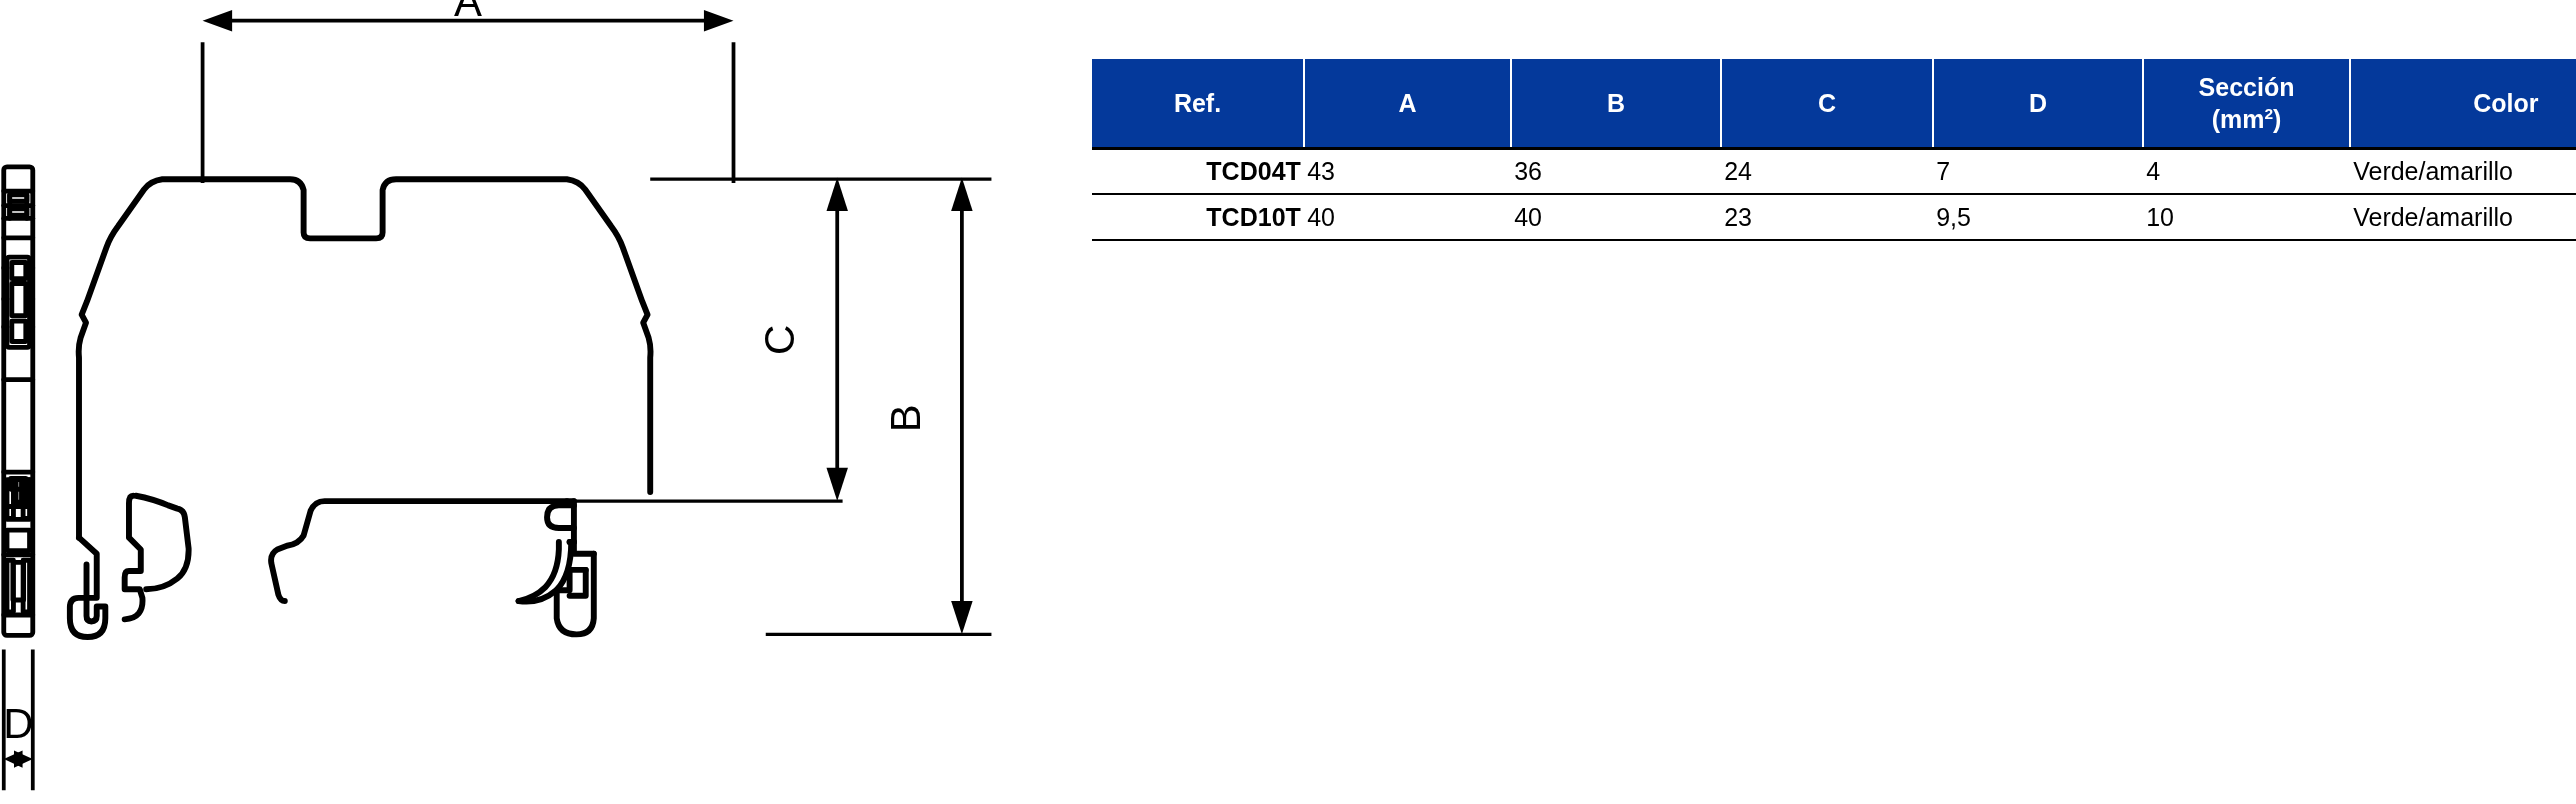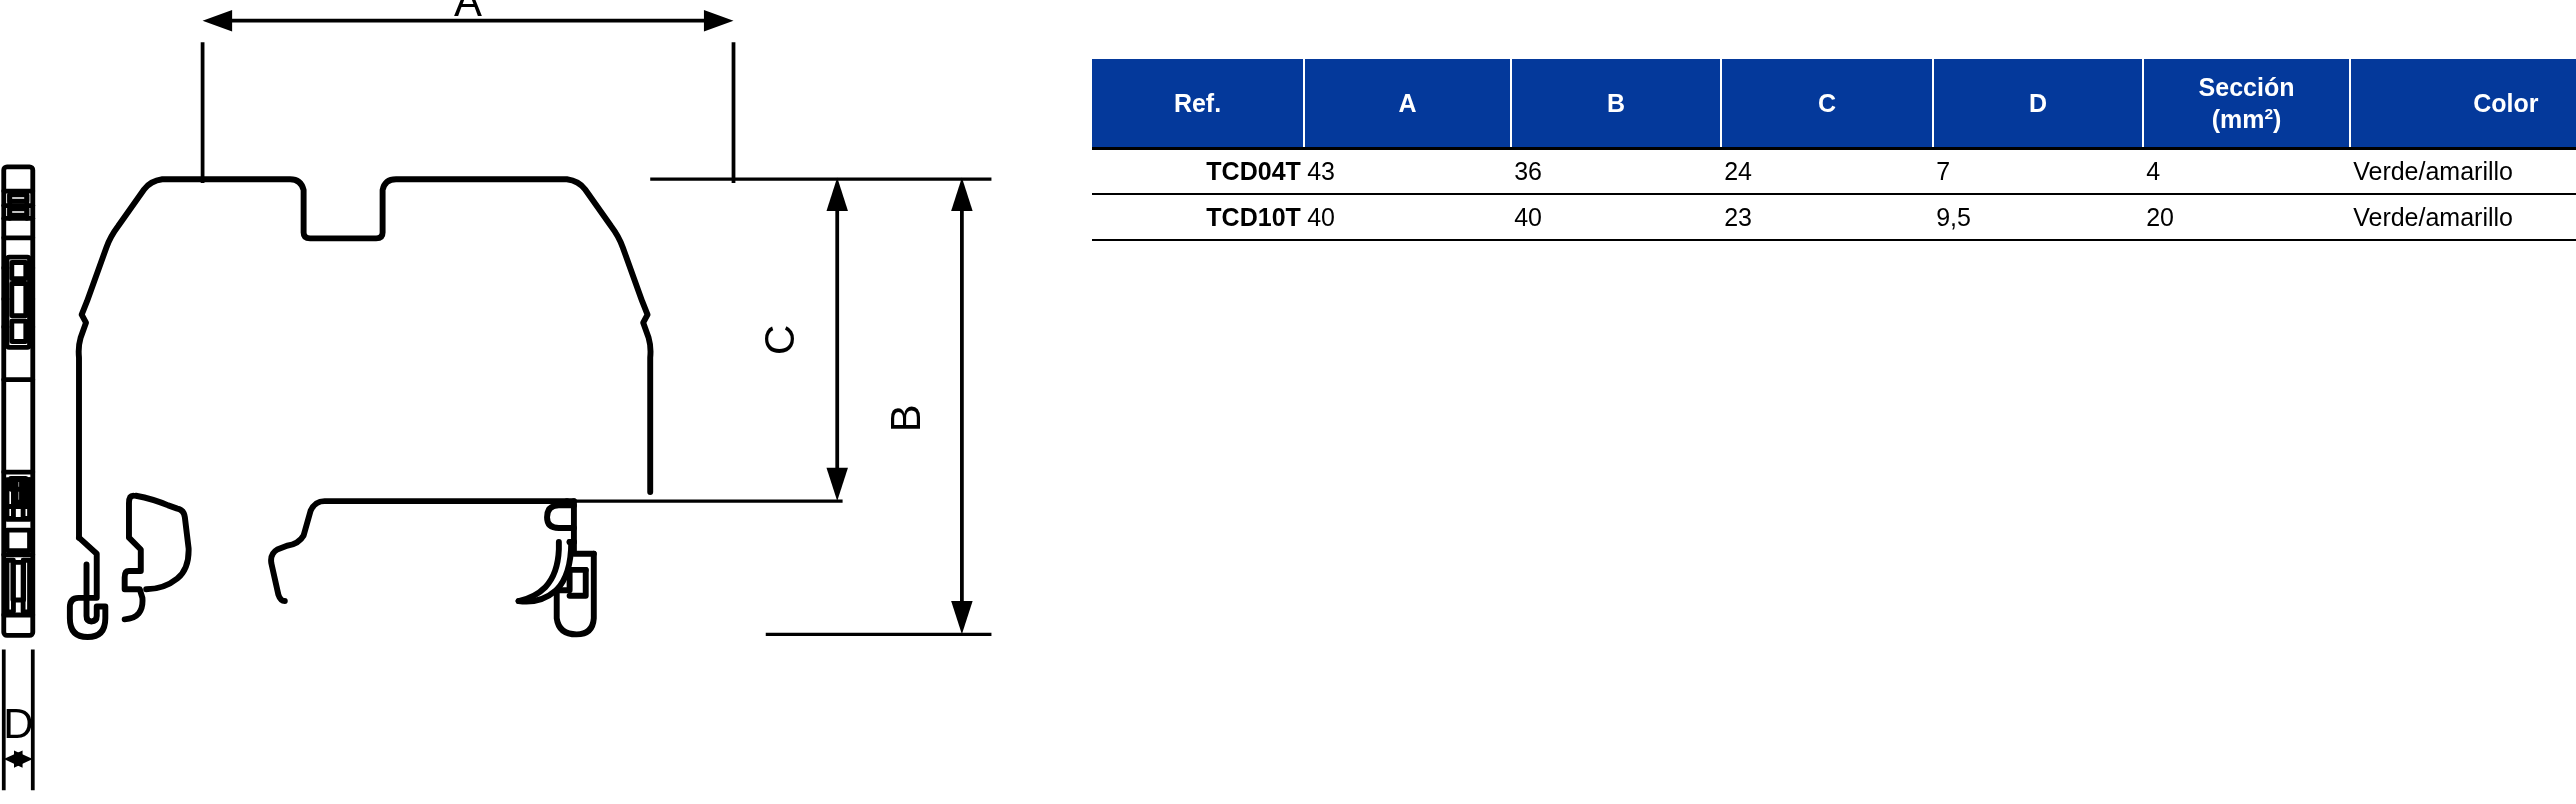--- a/index.html
+++ b/index.html
@@ -345,19 +345,19 @@
         <td>7</td>
         <td>4</td>
         <td>Verde/amarillo</td>
       </tr>
       <tr>
         <td class="ref-cell">TCD10T</td>
         <td>40</td>
         <td>40</td>
         <td>23</td>
         <td>9,5</td>
-        <td>20</td>
+        <td>10</td>
         <td>Verde/amarillo</td>
       </tr>
     </tbody>
   </table>
 </div>
 
 
 </body></html>

